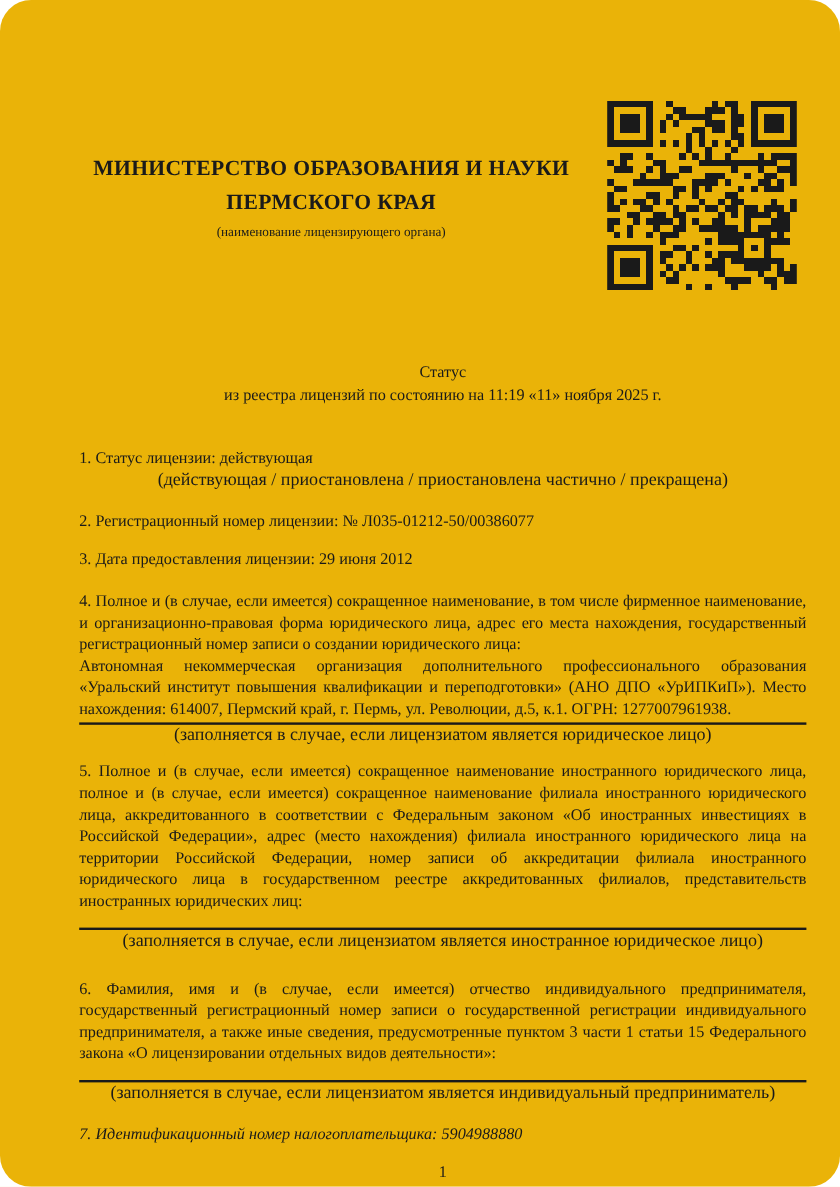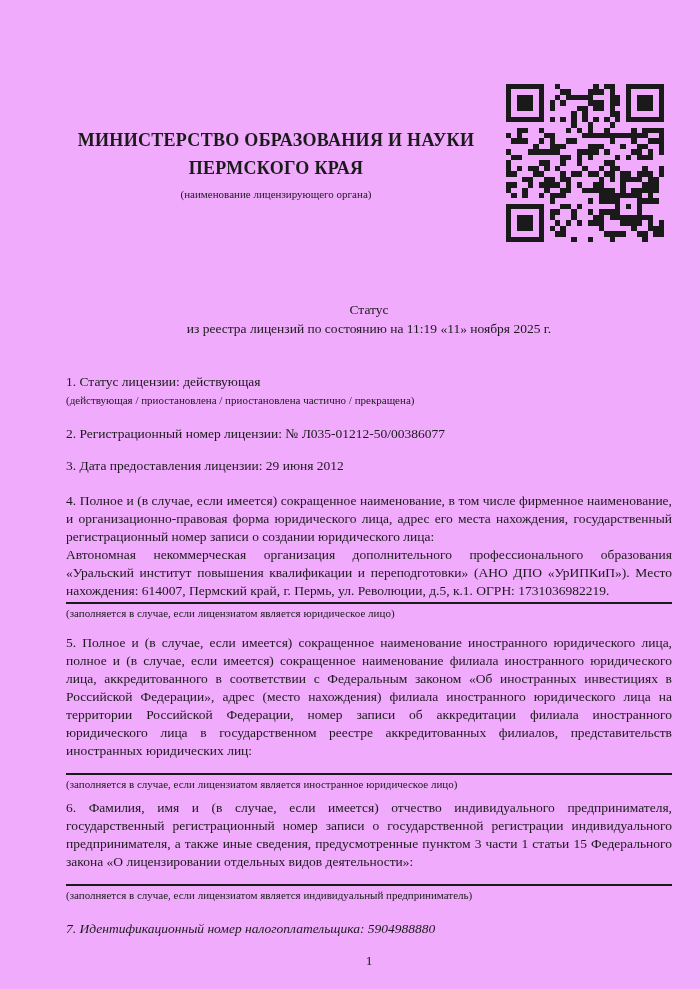--- a/index.html
+++ b/index.html
@@ -1,23 +1,24 @@
 <!DOCTYPE html>
 <html><head>
 <meta charset="utf-8">
 <style>
   html, body { margin: 0; padding: 0; background: #ffffff; }
   .page {
     position: relative;
     width: 700px;
     height: 989px;
-    background: #f0abfc;
+    background: #eab308;
     color: #1a1a1a;
     font-family: "Liberation Serif", serif;
     overflow: hidden;
+    border-radius: 26px;
   }
   
   .header-block {
     position: absolute;
     top: 126px;
     left: 64px;
     width: 424px;
     text-align: center;
   }
   .ministry-name {
@@ -49,37 +50,37 @@
     line-height: 18px;
   }
   .doc-title {
     margin-top: 300px;
     text-align: center;
     line-height: 19px;
   }
   .item { margin: 0; }
   .just { text-align: justify; }
   .note {
-    font-size: 11px;
+    font-size: 15px;
     line-height: 14px;
-    text-align: left;
+    text-align: center;
     margin-top: 2px;
   }
   .rule {
     border-top: 2px solid #1a1a1a;
     height: 0;
     margin-top: 2px;
   }
   .rule-gap { margin-top: 13px; }
   .mt-item1 { margin-top: 35px; }
   .mt-item2 { margin-top: 18px; }
   .mt-item3 { margin-top: 14px; }
   .mt-item4 { margin-top: 17px; }
   .mt-item5 { margin-top: 14px; }
-  .mt-item6 { margin-top: 8px; }
+  .mt-item6 { margin-top: 24px; }
   .mt-item7 { margin-top: 18px; font-style: italic; }
   .page-number {
     text-align: center;
     margin-top: 14px;
     font-size: 13.5px;
   }
 </style>
 </head>
 <body>
 
@@ -494,21 +495,21 @@
     </div>
 
     <p class="item mt-item1">1. Статус лицензии: действующая</p>
     <div class="note">(действующая / приостановлена / приостановлена частично / прекращена)</div>
 
     <p class="item mt-item2">2. Регистрационный номер лицензии: № Л035-01212-50/00386077</p>
 
     <p class="item mt-item3">3. Дата предоставления лицензии: 29 июня 2012</p>
 
     <p class="item just mt-item4">4. Полное и (в случае, если имеется) сокращенное наименование, в том числе фирменное наименование, и организационно-правовая форма юридического лица, адрес его места нахождения, государственный регистрационный номер записи о создании юридического лица:</p>
-    <p class="item just">Автономная некоммерческая организация дополнительного профессионального образования «Уральский институт повышения квалификации и переподготовки» (АНО ДПО «УрИПКиП»). Место нахождения: 614007, Пермский край, г. Пермь, ул. Революции, д.5, к.1. ОГРН: 1731036982219.</p>
+    <p class="item just">Автономная некоммерческая организация дополнительного профессионального образования «Уральский институт повышения квалификации и переподготовки» (АНО ДПО «УрИПКиП»). Место нахождения: 614007, Пермский край, г. Пермь, ул. Революции, д.5, к.1. ОГРН: 1277007961938.</p>
     <div class="rule"></div>
     <div class="note">(заполняется в случае, если лицензиатом является юридическое лицо)</div>
 
     <p class="item just mt-item5">5. Полное и (в случае, если имеется) сокращенное наименование иностранного юридического лица, полное и (в случае, если имеется) сокращенное наименование филиала иностранного юридического лица, аккредитованного в соответствии с Федеральным законом «Об иностранных инвестициях в Российской Федерации», адрес (место нахождения) филиала иностранного юридического лица на территории Российской Федерации, номер записи об аккредитации филиала иностранного юридического лица в государственном реестре аккредитованных филиалов, представительств иностранных юридических лиц:</p>
     <div class="rule rule-gap"></div>
     <div class="note">(заполняется в случае, если лицензиатом является иностранное юридическое лицо)</div>
 
     <p class="item just mt-item6">6. Фамилия, имя и (в случае, если имеется) отчество индивидуального предпринимателя, государственный регистрационный номер записи о государственной регистрации индивидуального предпринимателя, а также иные сведения, предусмотренные пунктом 3 части 1 статьи 15 Федерального закона «О лицензировании отдельных видов деятельности»:</p>
     <div class="rule rule-gap"></div>
     <div class="note">(заполняется в случае, если лицензиатом является индивидуальный предприниматель)</div>

